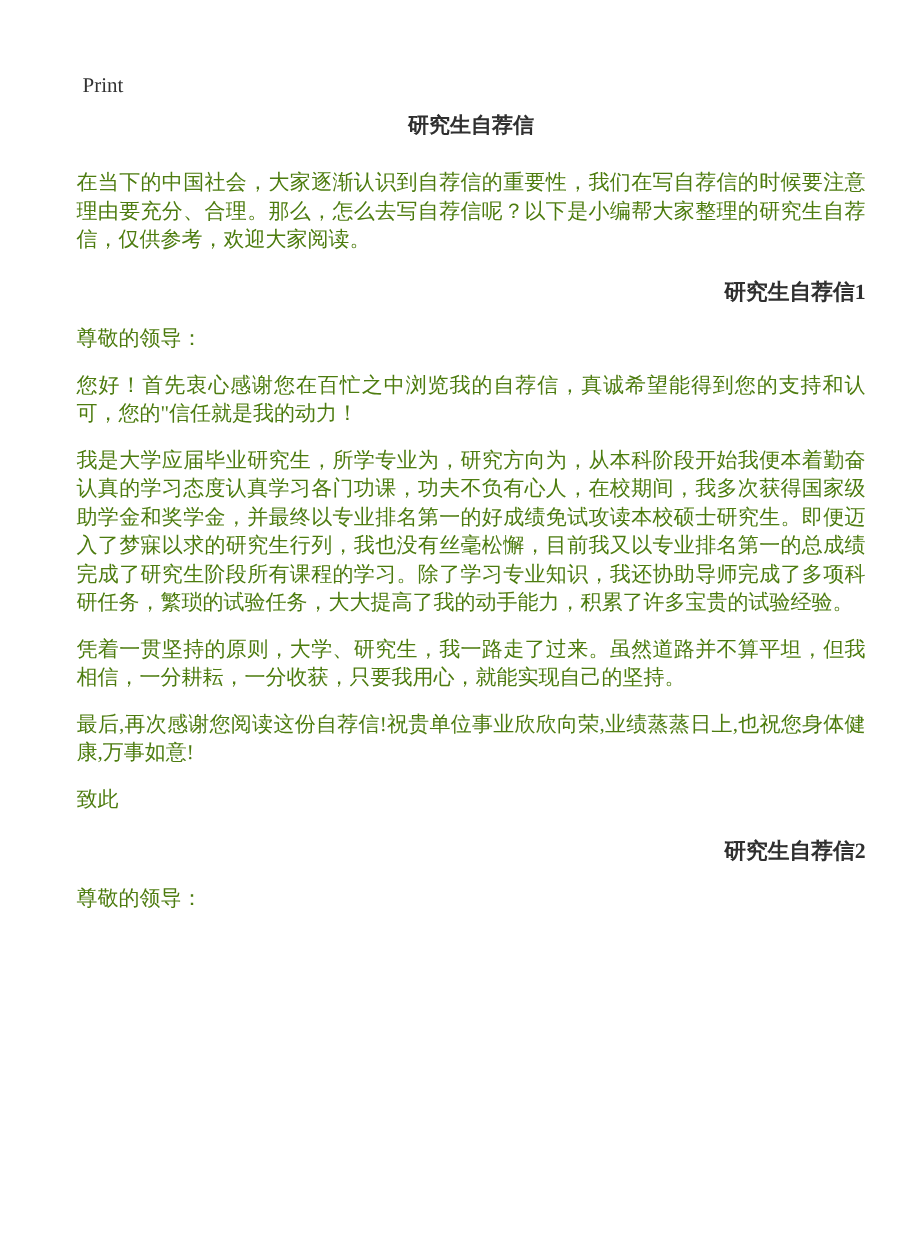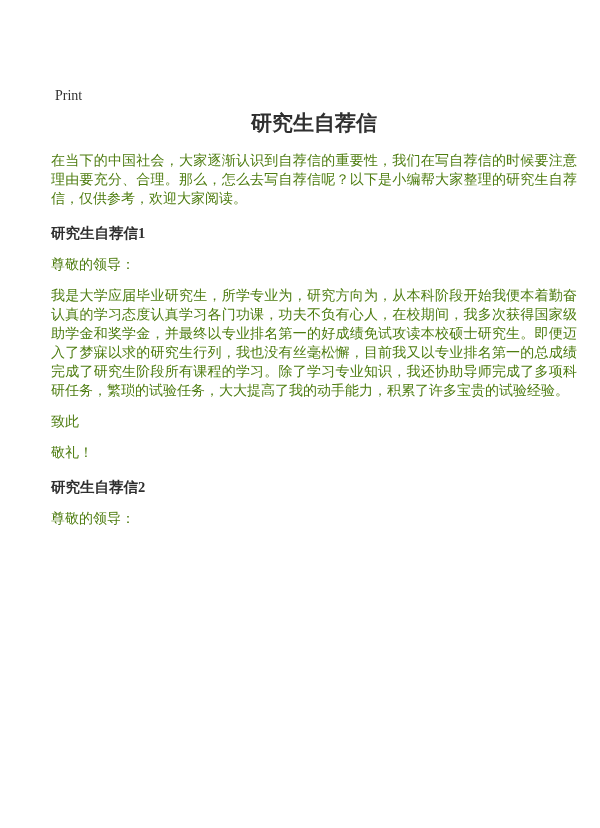--- a/index.html
+++ b/index.html
@@ -13,35 +13,34 @@
     overflow: hidden;
     font-family: "Liberation Serif", "DejaVu Serif", serif;
     color: #333333;
   }
   .page {
     box-sizing: border-box;
     width: 600px;
     height: 744px;
     padding: 48px 23px 0 51px;
     background: #ffffff;
-    margin-top: 38px;
   }
   .print-link {
     display: inline-block;
     font-size: 14px;
     line-height: 16px;
     color: #333333;
     text-decoration: none;
     margin-left: 4px;
     margin-bottom: 6px;
     cursor: pointer;
   }
   h1.doc-title {
     margin: 0 0 15px 0;
-    font-size: 21px;
+    font-size: 14px;
     line-height: 26px;
     font-weight: bold;
     text-align: center;
     color: #2f2f2f;
   }
   .subtitle {
     margin: 0 0 12px 0;
     font-size: 14px;
     line-height: 19px;
     font-weight: bold;
@@ -52,46 +51,49 @@
     line-height: 19px;
     text-align: justify;
     color: #4d7c0f;
   }
   h2.section-heading {
     margin: 16px 0 12px 0;
     font-size: 14.5px;
     line-height: 19px;
     font-weight: bold;
     color: #2f2f2f;
+    text-align: right;
   }
 </style>
 </head>
 <body>
 
 <div class="page">
 
   <a class="print-link">Print</a>
 
   <h1 class="doc-title">研究生自荐信</h1>
 
 
   <p class="para">在当下的中国社会，大家逐渐认识到自荐信的重要性，我们在写自荐信的时候要注意理由要充分、合理。那么，怎么去写自荐信呢？以下是小编帮大家整理的研究生自荐信，仅供参考，欢迎大家阅读。</p>
 
   <h2 class="section-heading">研究生自荐信1</h2>
 
   <p class="para">尊敬的领导：</p>
 
+  <p class="para">您好！首先衷心感谢您在百忙之中浏览我的自荐信，真诚希望能得到您的支持和认可，您的"信任就是我的动力！</p>
 
   <p class="para">我是大学应届毕业研究生，所学专业为，研究方向为，从本科阶段开始我便本着勤奋认真的学习态度认真学习各门功课，功夫不负有心人，在校期间，我多次获得国家级助学金和奖学金，并最终以专业排名第一的好成绩免试攻读本校硕士研究生。即便迈入了梦寐以求的研究生行列，我也没有丝毫松懈，目前我又以专业排名第一的总成绩完成了研究生阶段所有课程的学习。除了学习专业知识，我还协助导师完成了多项科研任务，繁琐的试验任务，大大提高了我的动手能力，积累了许多宝贵的试验经验。</p>
 
+  <p class="para">凭着一贯坚持的原则，大学、研究生，我一路走了过来。虽然道路并不算平坦，但我相信，一分耕耘，一分收获，只要我用心，就能实现自己的坚持。</p>
 
+  <p class="para">最后,再次感谢您阅读这份自荐信!祝贵单位事业欣欣向荣,业绩蒸蒸日上,也祝您身体健康,万事如意!</p>
 
   <p class="para">致此</p>
 
-  <p class="para">敬礼！</p>
 
   <h2 class="section-heading">研究生自荐信2</h2>
 
   <p class="para">尊敬的领导：</p>
 
 
 
 </div>
 
 </body></html>

